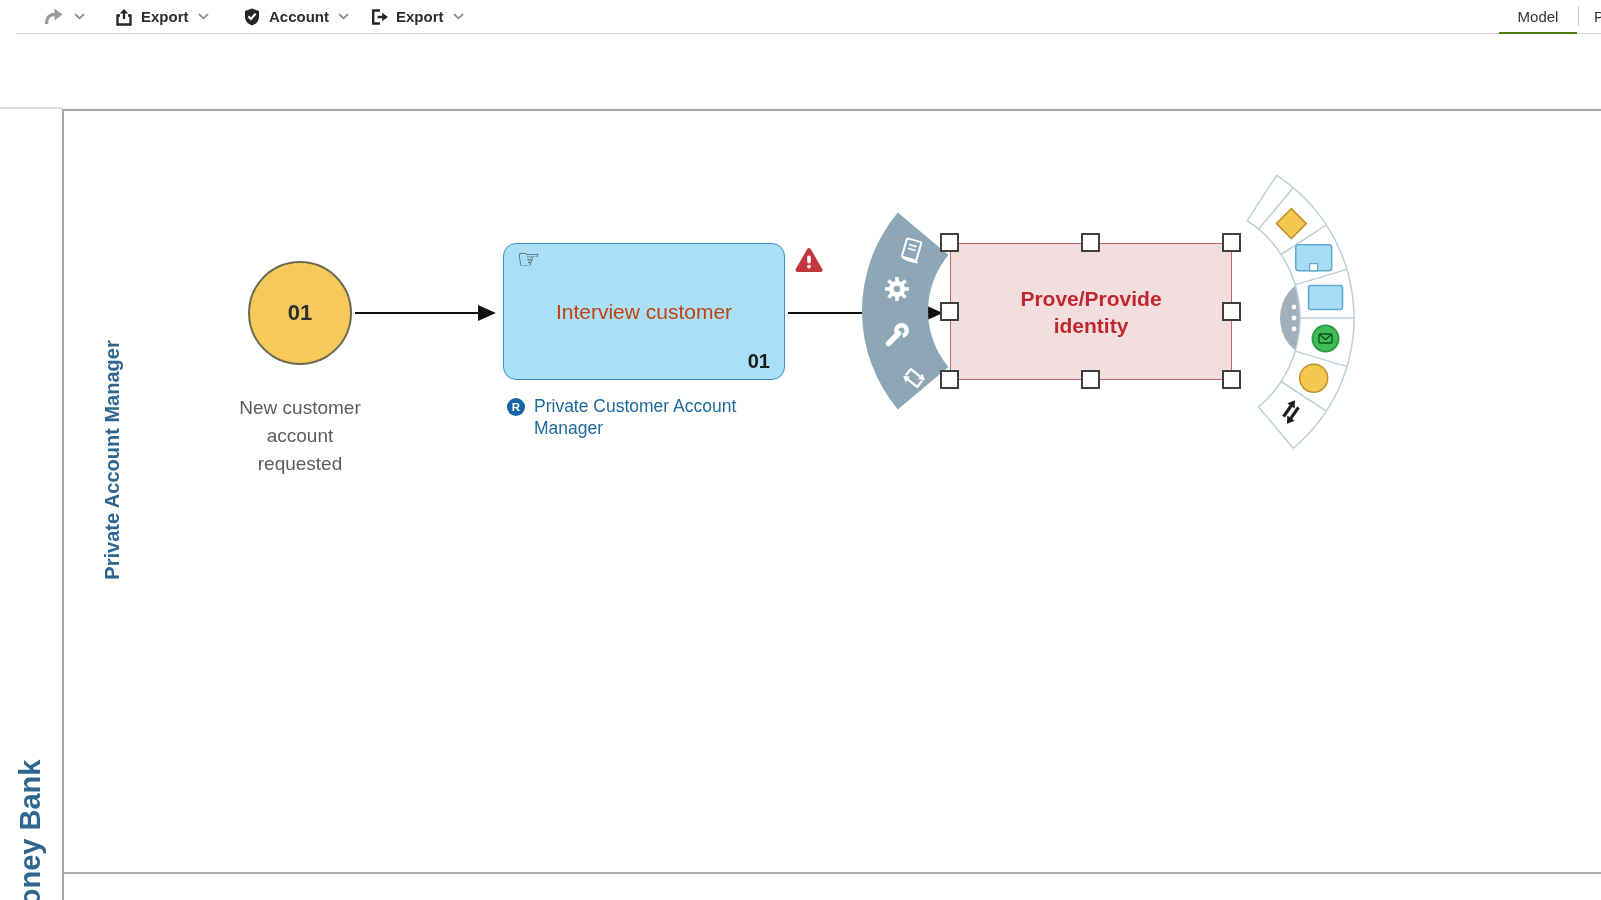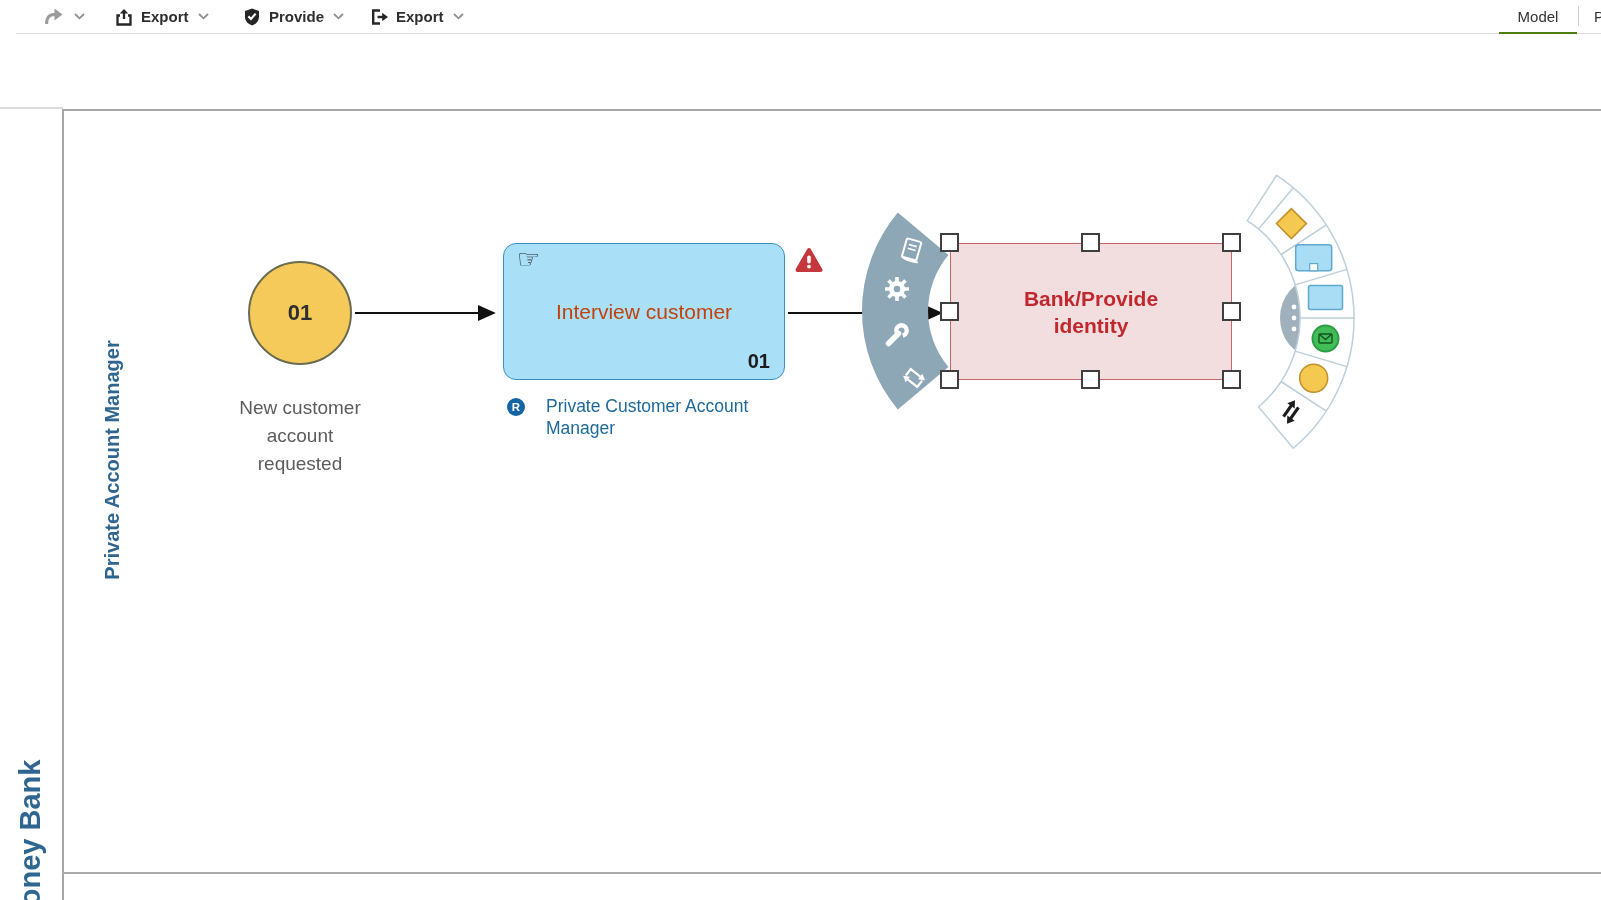--- a/index.html
+++ b/index.html
@@ -25,21 +25,21 @@
     background:#f6ca5a;border:2px solid #6b6b4f;display:flex;align-items:center;justify-content:center;box-sizing:border-box;}
   .start-badge{font-size:22px;font-weight:bold;color:#2f2f2f;}
   .node-label{position:absolute;left:225px;top:394px;width:150px;text-align:center;color:#5c5c5c;font-size:19px;line-height:28px;}
   .task{position:absolute;left:503px;top:243px;width:282px;height:137px;box-sizing:border-box;
     background:#a9dff7;border:1.5px solid #3d8fbe;border-radius:13px;display:flex;align-items:center;justify-content:center;}
   .task-text{font-size:21px;color:#c2410c;}
   .task-badge{position:absolute;right:14px;bottom:6px;font-size:20px;font-weight:bold;color:#1c1c1c;}
   .hand-glyph{position:absolute;left:13px;top:2px;font-size:26px;color:#1c1c1c;line-height:26px;}
   .role-badge{position:absolute;left:507px;top:398px;width:18px;height:18px;border-radius:50%;background:#1565a5;
     color:#fff;font-size:11.5px;font-weight:bold;display:flex;align-items:center;justify-content:center;}
-  .role-label{position:absolute;left:534px;top:395px;width:238px;color:#1d6a9b;font-size:17.5px;line-height:22px;margin-left:12px;}
+  .role-label{position:absolute;left:534px;top:395px;width:238px;color:#1d6a9b;font-size:17.5px;line-height:22px;}
   .sel-task{position:absolute;left:950px;top:243px;width:282px;height:137px;box-sizing:border-box;
     background:#f3dedf;border:1.5px solid #c4666a;border-radius:6px;display:flex;align-items:center;justify-content:center;}
   .sel-text{width:180px;text-align:center;color:#c0282e;font-size:21px;font-weight:bold;line-height:27px;}
   .handle{position:absolute;width:19px;height:19px;background:#fff;border:2px solid #3f3f3f;box-sizing:border-box;z-index:25;}
   .svg-overlay{position:absolute;left:0;top:0;z-index:20;}
 </style>
 </head>
 <body>
 
 <div class="toolbar">
@@ -64,21 +64,21 @@
     <svg class="tb-chev" width="11" height="7" viewBox="0 0 11 7">
         <polyline points="1,1 5.5,5.3 10,1" fill="none" stroke="#8f8f8f" stroke-width="1.8"></polyline>
       </svg>
   </div>
 
   <div class="tb-item" style="left:226px">
     <svg width="20" height="20" viewBox="0 0 20 20">
       <path d="M10 1.5 L17 4 V9.8 C17 14.4 14 16.9 10 18.6 C6 16.9 3 14.4 3 9.8 V4 Z" fill="#262626"></path>
       <path d="M6.4 9.4 L9 12 L13.6 6.6" fill="none" stroke="#fff" stroke-width="2.2"></path>
     </svg>
-    <span>Provide</span>
+    <span>Account</span>
     <svg class="tb-chev" width="11" height="7" viewBox="0 0 11 7">
         <polyline points="1,1 5.5,5.3 10,1" fill="none" stroke="#8f8f8f" stroke-width="1.8"></polyline>
       </svg>
   </div>
 
   <div class="tb-item" style="left:352px">
     <svg width="21" height="20" viewBox="0 0 21 20">
       <path d="M12 3.5 H5.2 V16.5 H12" fill="none" stroke="#262626" stroke-width="2.4"></path>
       <path d="M9.5 10 H15.5" stroke="#262626" stroke-width="2.4"></path>
       <path d="M14.2 5.8 L20 10 L14.2 14.2 Z" fill="#262626"></path>
@@ -110,21 +110,21 @@
 
   <div class="task">
     <span class="hand-glyph">☞</span>
     <span class="task-text">Interview customer</span>
     <span class="task-badge">01</span>
   </div>
   <div class="role-badge">R</div>
   <div class="role-label">Private Customer Account Manager</div>
 
   <div class="sel-task">
-    <span class="sel-text">Bank/Provide identity</span>
+    <span class="sel-text">Prove/Provide identity</span>
   </div>
 
   <div class="handle" style="left:940px;top:233px"></div>
   <div class="handle" style="left:1081px;top:233px"></div>
   <div class="handle" style="left:1222px;top:233px"></div>
   <div class="handle" style="left:940px;top:302px"></div>
   <div class="handle" style="left:1222px;top:302px"></div>
   <div class="handle" style="left:940px;top:370px"></div>
   <div class="handle" style="left:1081px;top:370px"></div>
   <div class="handle" style="left:1222px;top:370px"></div>

